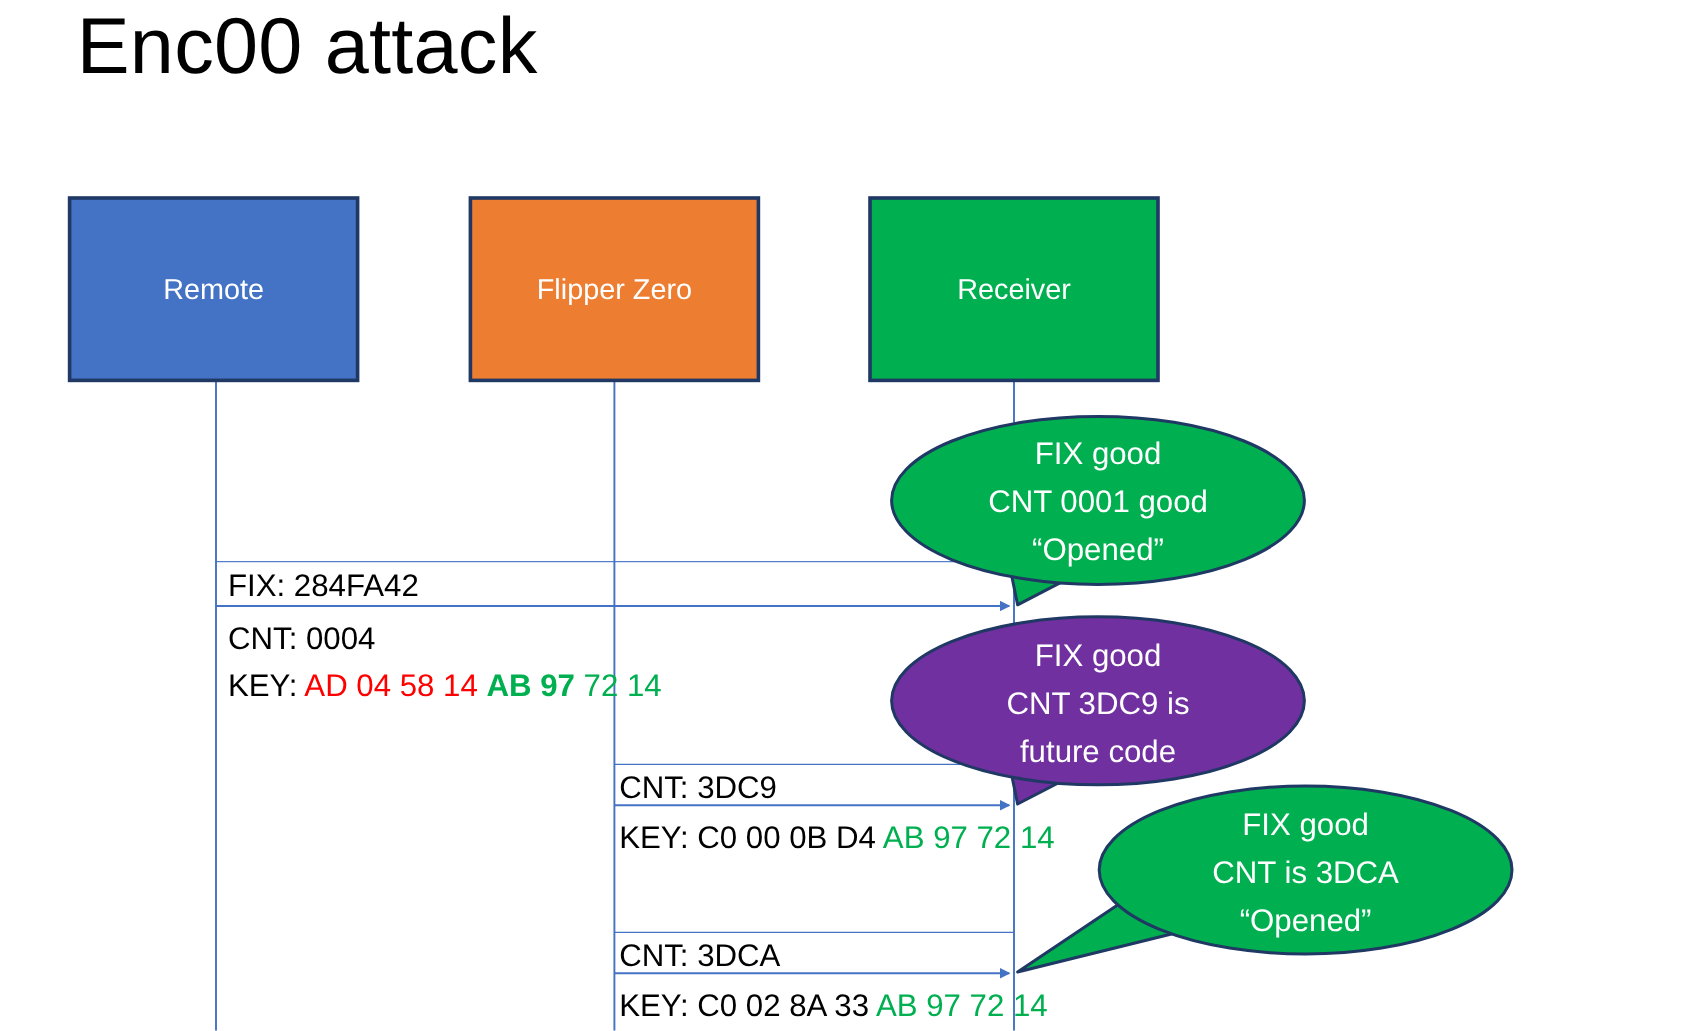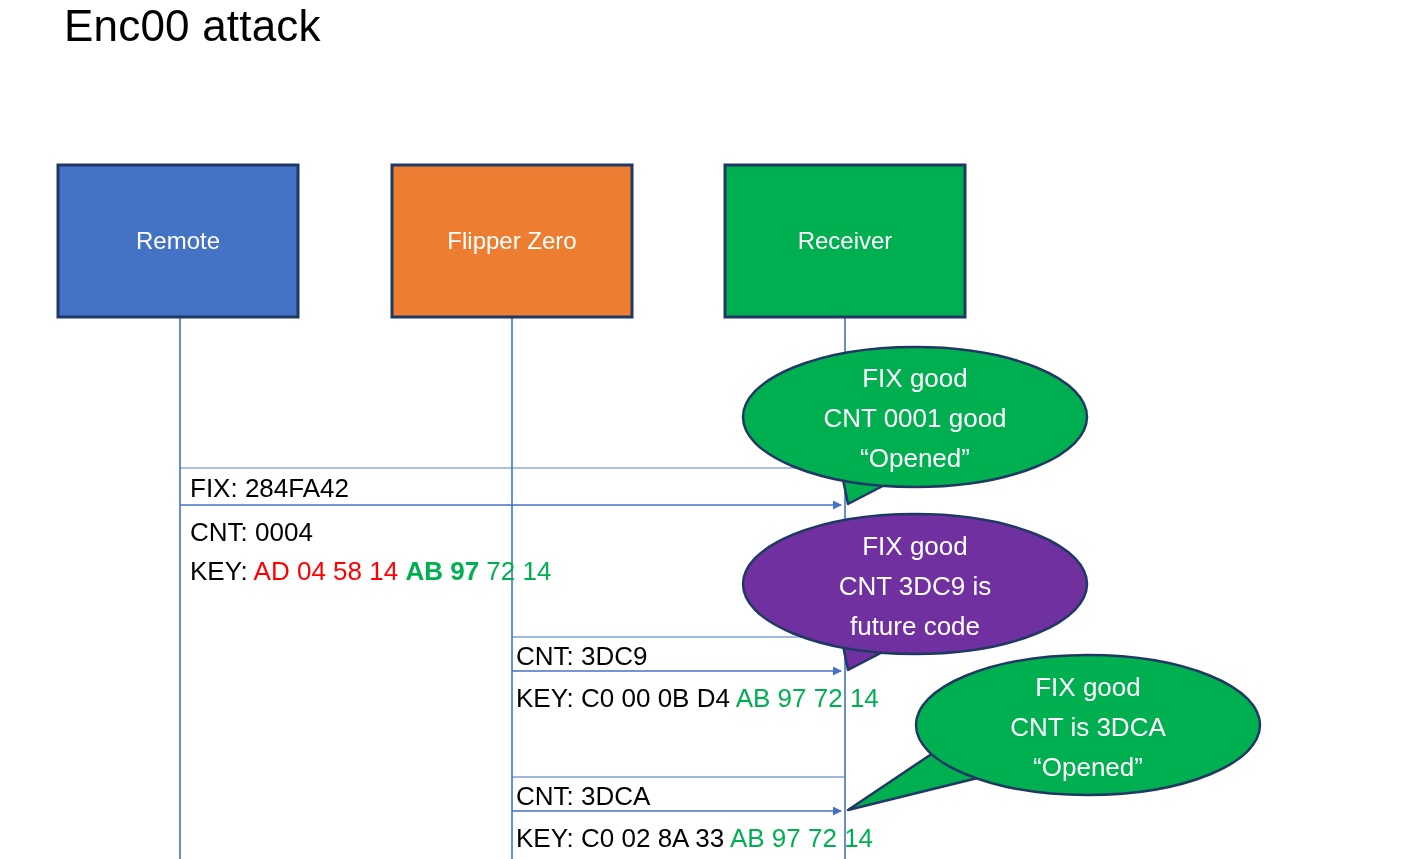--- a/index.html
+++ b/index.html
@@ -17,21 +17,21 @@
   #slide {
     position: relative;
     width: 1408px;
     height: 859px;
     background: #ffffff;
   }
   .slide-title {
     position: absolute;
     left: 64px;
     top: 2px;
-    font-size: 44px;
+    font-size: 66px;
     font-weight: 400;
     color: #000000;
     letter-spacing: 0.2px;
     line-height: 1.1;
     white-space: nowrap;
   }
   svg.diagram {
     position: absolute;
     left: 0;
     top: 0;

